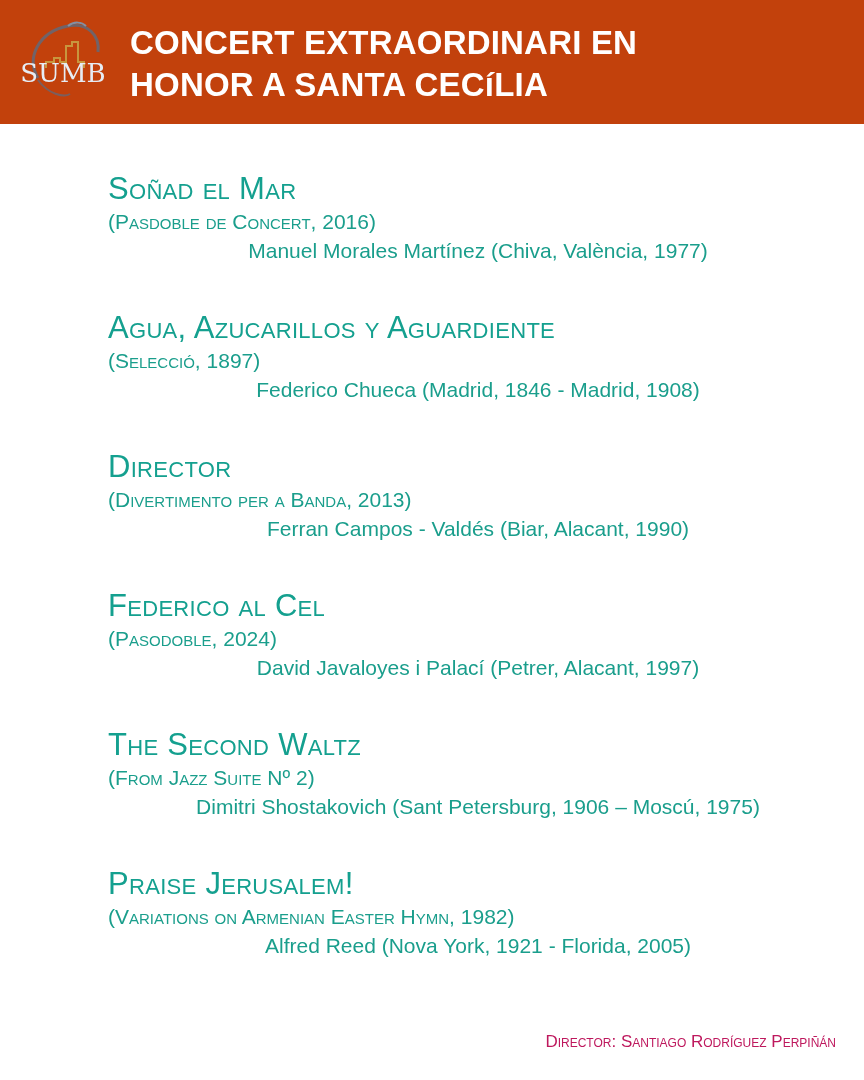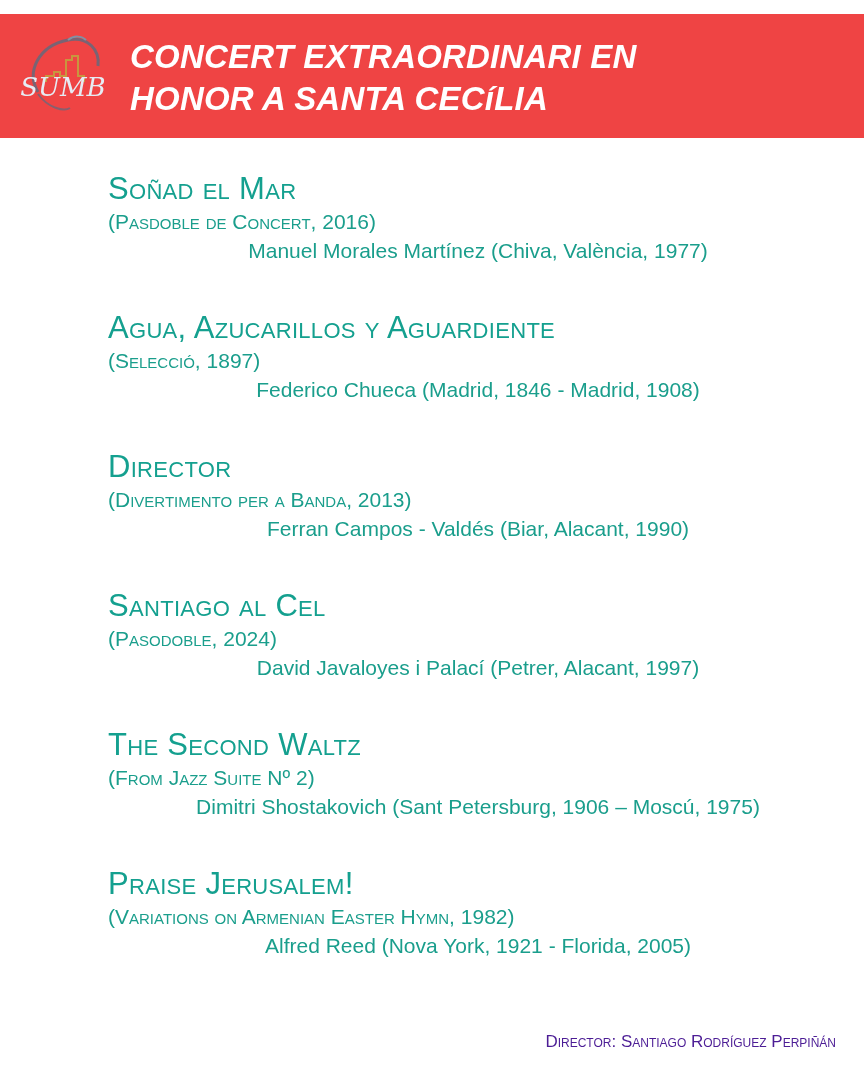--- a/index.html
+++ b/index.html
@@ -1,23 +1,22 @@
 <!DOCTYPE html>
 <html><head>
   <meta charset="utf-8">
   <style>
     html, body { margin: 0; padding: 0; }
     body {
       width: 864px; height: 1080px; background: #ffffff; position: relative; overflow: hidden;
       font-family: "Liberation Sans", "DejaVu Sans", sans-serif;
     }
     .header {
-      position: absolute; left: 0; top: 14px; width: 864px; height: 124px;
-      background: #ef4444;
-      font-style: italic;
+      position: absolute; left: 0; top: 0; width: 864px; height: 124px;
+      background: #c2410c;
     }
     .logo {
       position: absolute; left: 8px; top: 18px; width: 110px; height: 82px;
     }
     .logo svg { width: 110px; height: 82px; display: block; }
     .title {
       position: absolute; left: 130px; top: 22px; width: 610px;
       color: #ffffff; font-weight: bold;
       font-size: 33px; line-height: 42px; letter-spacing: 0.2px;
     }
@@ -30,21 +29,21 @@
       letter-spacing: 0.3px;
     }
     .piece-sub {
       color: #1a9e8c; font-variant: small-caps; font-size: 21px; line-height: 28px; white-space: nowrap;
     }
     .piece-composer {
       color: #1a9e8c; font-size: 21px; line-height: 30px; white-space: nowrap; text-align: center;
     }
     .director {
       position: absolute; right: 28px; top: 1032px;
-      color: #4c1d95; font-variant: small-caps; font-size: 17px; white-space: nowrap;
+      color: #be185d; font-variant: small-caps; font-size: 17px; white-space: nowrap;
     }
   </style>
 </head>
 <body>
 
 <div class="header">
   <div class="logo">
     <svg viewBox="0 0 110 82">
       <path d="M30 60 C18 40, 30 14, 60 8 C80 4, 92 18, 90 34" fill="none" stroke="#5d6b80" stroke-width="3" opacity="0.8"></path>
       <path d="M60 8 C66 3, 74 4, 78 8" fill="none" stroke="#8390a3" stroke-width="2"></path>
@@ -69,21 +68,21 @@
     <div class="piece-title">Agua, Azucarillos y Aguardiente</div>
     <div class="piece-sub">(Selecció, 1897)</div>
     <div class="piece-composer">Federico Chueca (Madrid, 1846 - Madrid, 1908)</div>
   </div>
   <div class="piece">
     <div class="piece-title">Director</div>
     <div class="piece-sub">(Divertimento per a Banda, 2013)</div>
     <div class="piece-composer">Ferran Campos - Valdés (Biar, Alacant, 1990)</div>
   </div>
   <div class="piece">
-    <div class="piece-title">Santiago al Cel</div>
+    <div class="piece-title">Federico al Cel</div>
     <div class="piece-sub">(Pasodoble, 2024)</div>
     <div class="piece-composer">David Javaloyes i Palací (Petrer, Alacant, 1997)</div>
   </div>
   <div class="piece">
     <div class="piece-title">The Second Waltz</div>
     <div class="piece-sub">(From Jazz Suite Nº 2)</div>
     <div class="piece-composer">Dimitri Shostakovich (Sant Petersburg, 1906 – Moscú, 1975)</div>
   </div>
   <div class="piece">
     <div class="piece-title">Praise Jerusalem!</div>

